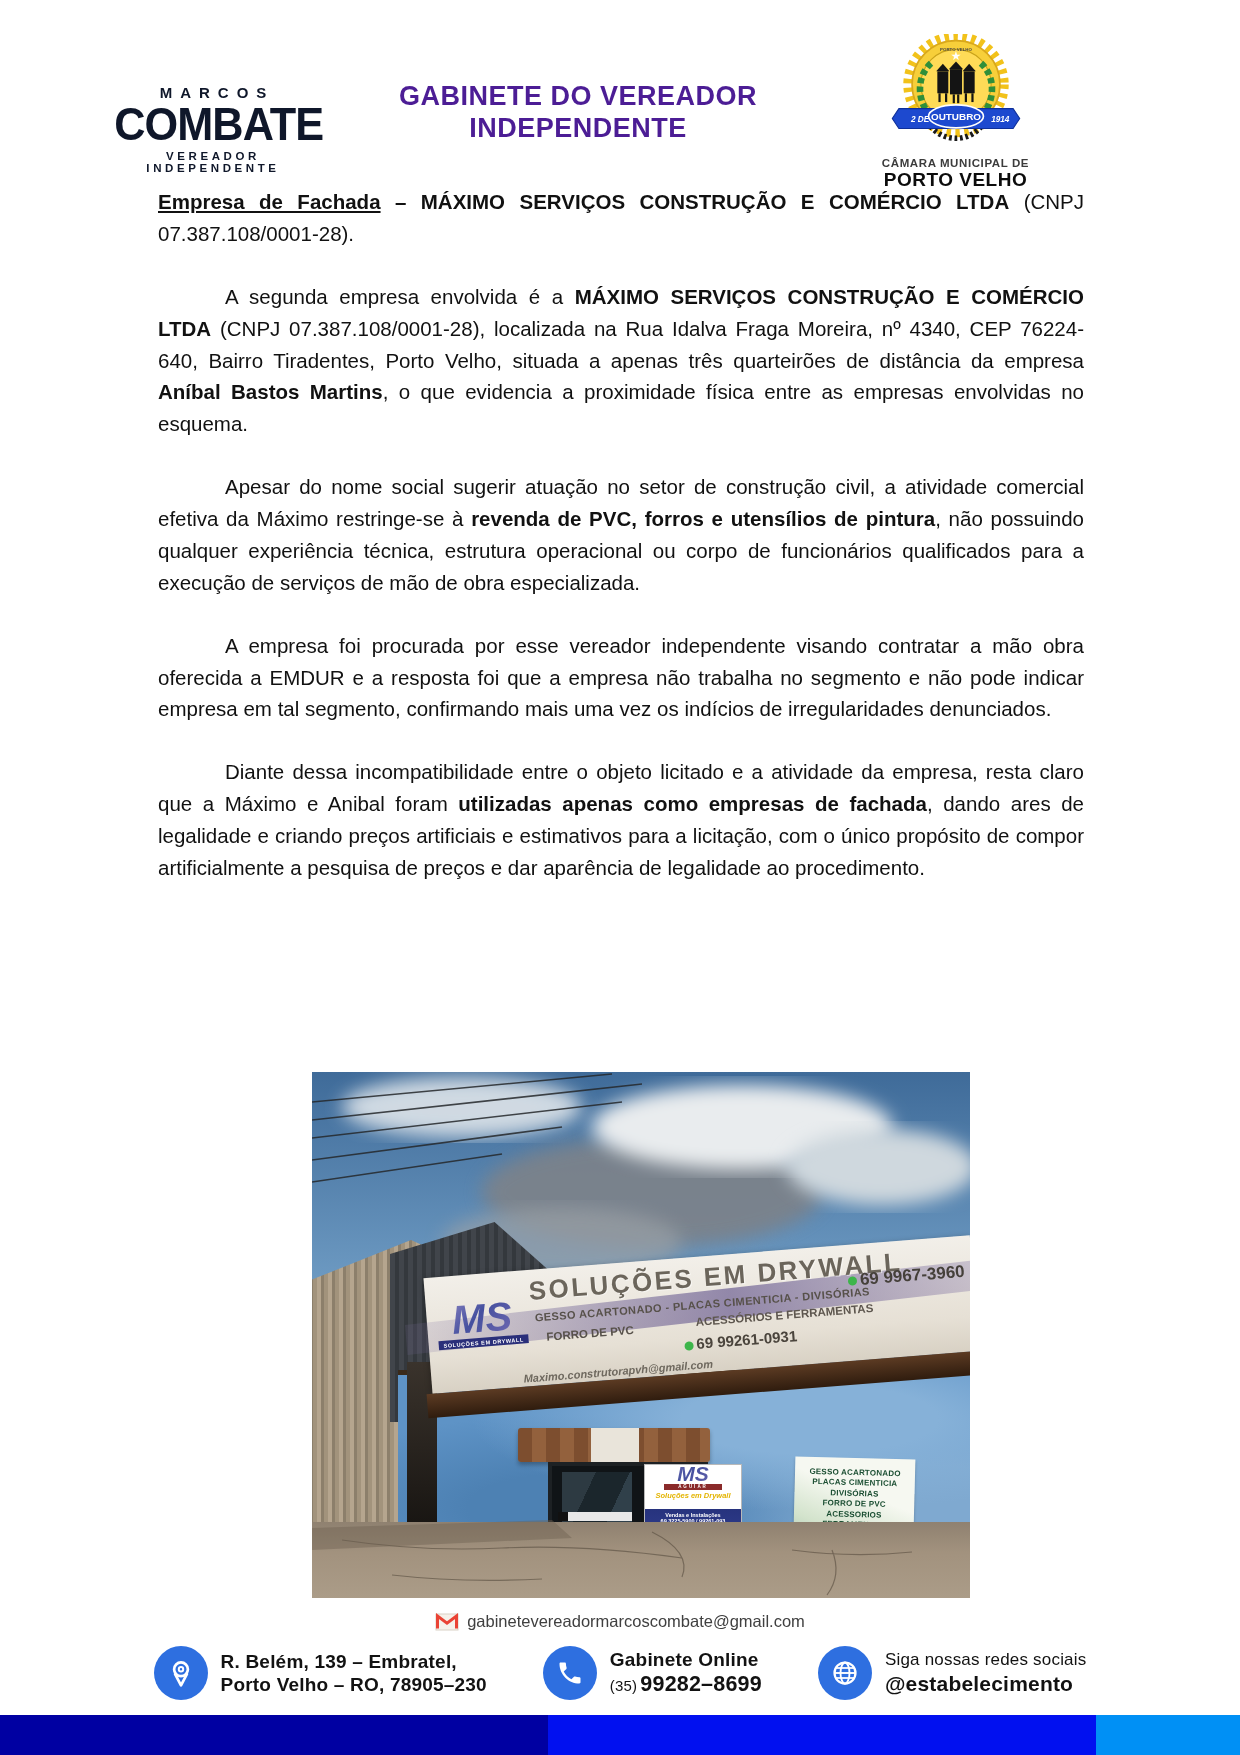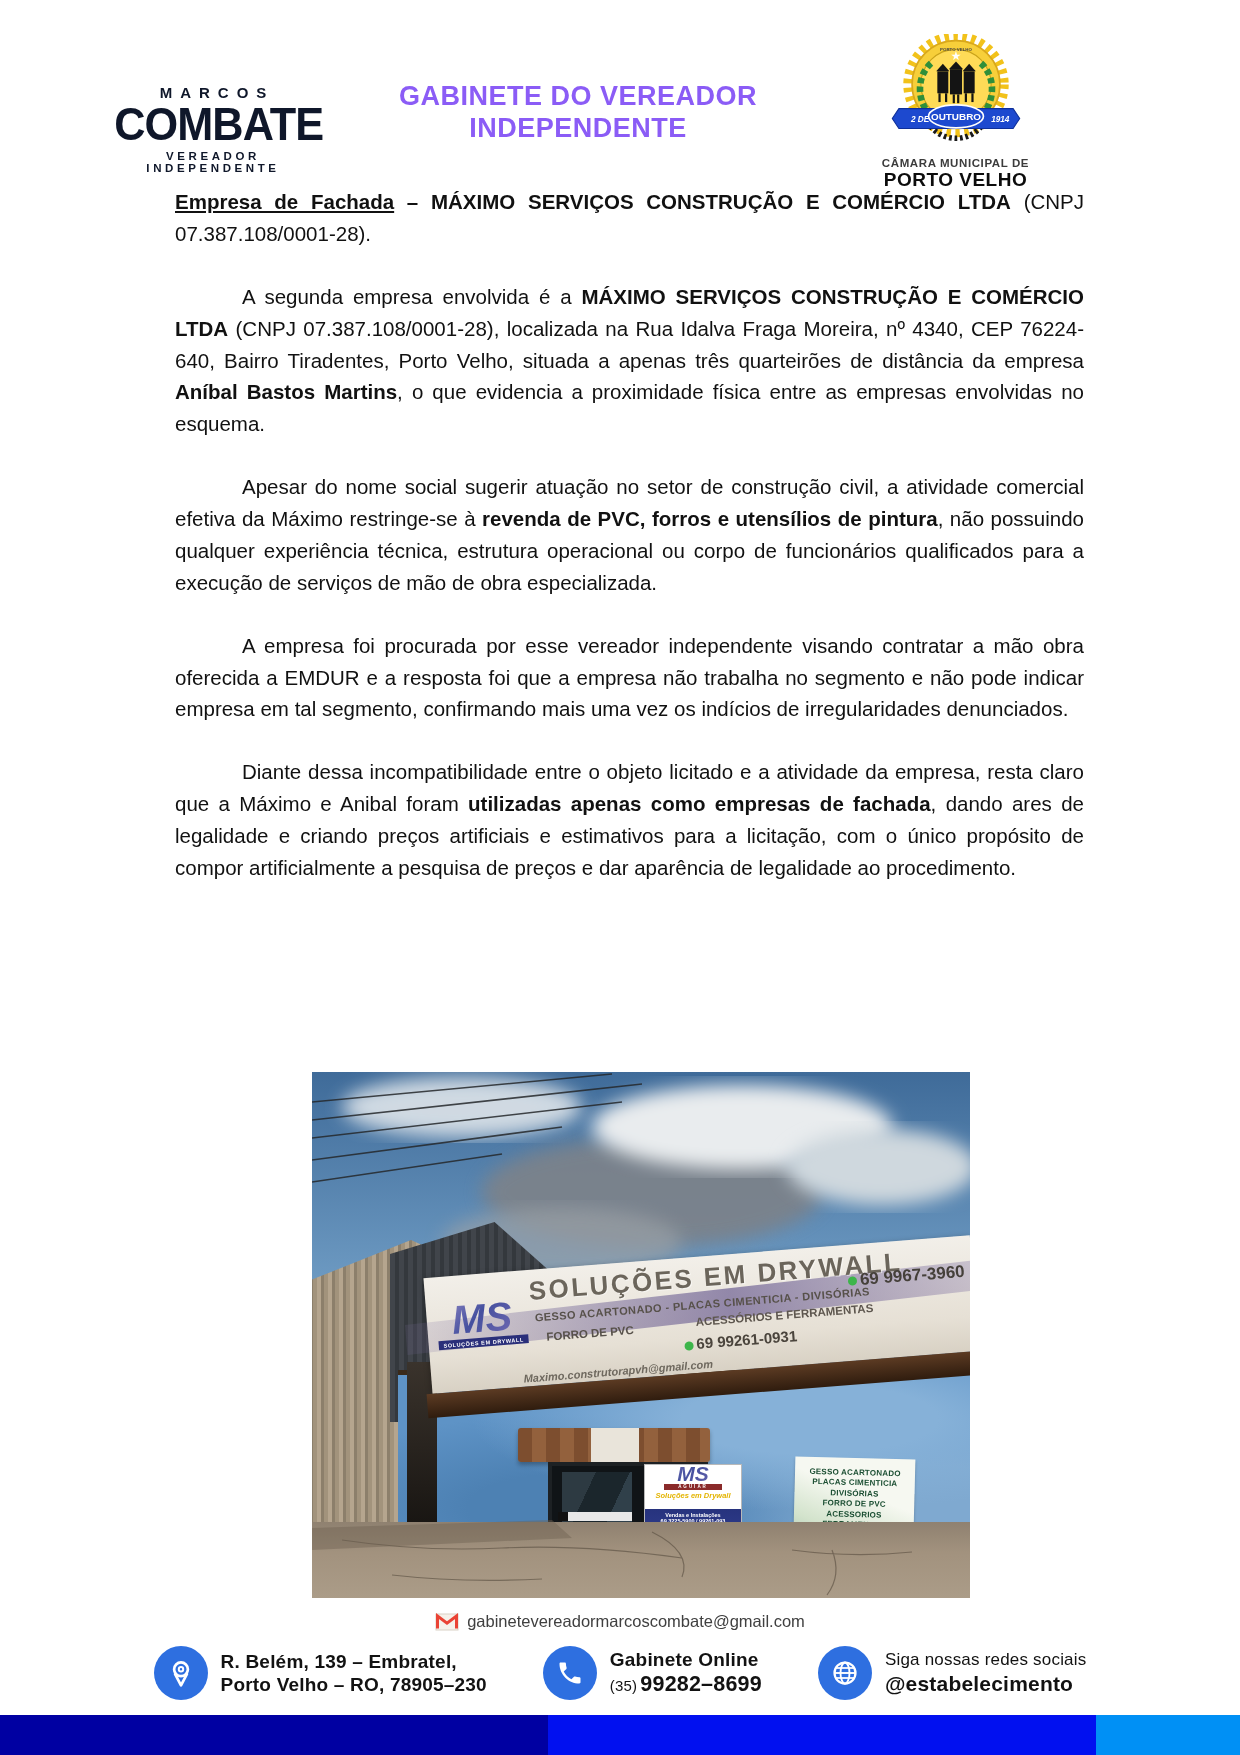--- a/index.html
+++ b/index.html
@@ -5,28 +5,28 @@
   html,body{margin:0;padding:0;background:#ffffff;}
   .page{position:relative;width:1240px;height:1755px;margin:0 auto;background:#fff;
         font-family:"Liberation Sans",sans-serif;overflow:hidden;}
 
   
   .logo{position:absolute;left:108px;top:84px;width:210px;text-align:center;color:#0f172a;}
   .logo-top{font-size:15px;font-weight:700;letter-spacing:8px;text-indent:8px;}
   .logo-main{font-size:46px;font-weight:800;letter-spacing:-1px;transform:scaleX(.94);line-height:1.0;}
   .logo-sub{font-size:11.5px;font-weight:600;letter-spacing:3.6px;margin-top:3px;}
   .doc-title{position:absolute;left:338px;top:80px;width:480px;text-align:center;
-             color:#8b5cf6;font-weight:800;font-size:27px;line-height:1.2;letter-spacing:.5px;}
+             color:#4c1d95;font-weight:800;font-size:27px;line-height:1.2;letter-spacing:.5px;}
   .crest{position:absolute;left:848px;top:34px;width:215px;text-align:center;}
   .crest-org1{font-size:11.5px;font-weight:700;color:#3c3c3c;letter-spacing:.6px;margin-top:7px;}
   .crest-org2{font-size:19px;font-weight:800;color:#0c0c0c;letter-spacing:.5px;}
 
   
   .content{position:absolute;left:158px;top:186px;width:926px;color:#111;}
-  .content p{margin:0 0 31px 17px;font-size:20.5px;line-height:1.555;text-align:justify;text-indent:67px;}
+  .content p{margin:0 0 31px 0;font-size:20.5px;line-height:1.555;text-align:justify;text-indent:67px;}
   .content p.no-indent{text-indent:0;}
   .b{font-weight:bold;}
   .u{text-decoration:underline;}
 
   
   .photo{position:absolute;left:312px;top:1072px;width:658px;height:526px;overflow:hidden;background:linear-gradient(180deg,#3f6b99 0%,#6d9ac2 40%,#9db8d2 58%,#a9c0d4 100%);}
   .ph-svg{position:absolute;left:0;top:0;}
   .ph-metal{position:absolute;left:-6px;top:168px;width:250px;height:300px;
     background:repeating-linear-gradient(90deg,#b5a58e 0 4px,#8c7f6b 4px 7px,#a2937c 7px 11px);
     clip-path:polygon(0 14%,42% 0,100% 22%,100% 100%,0 100%);}

